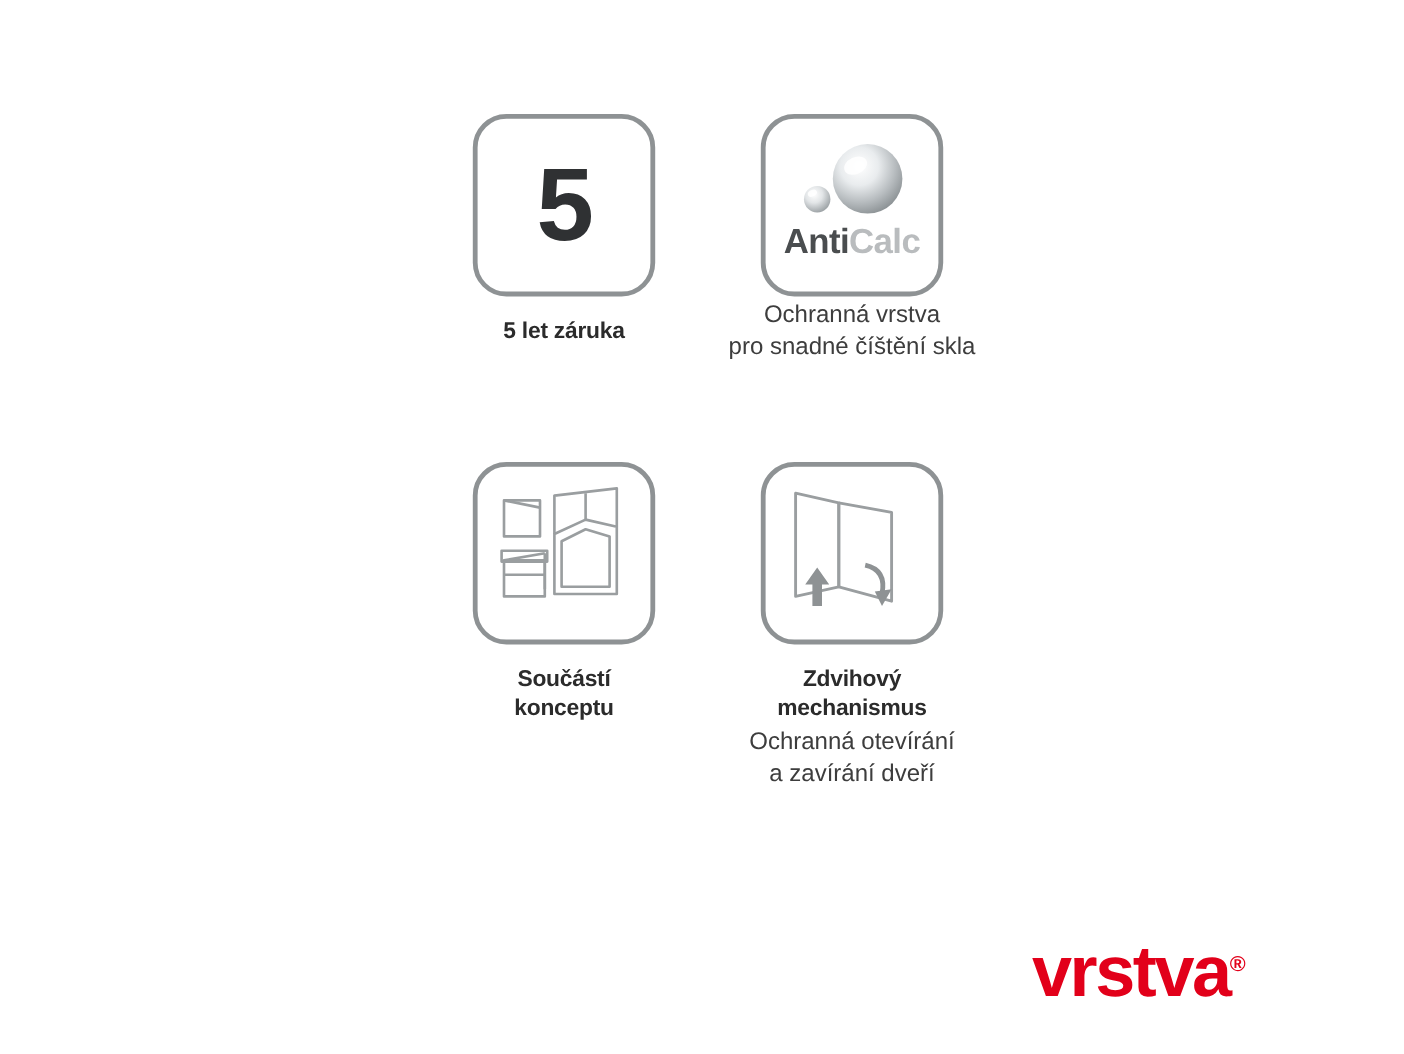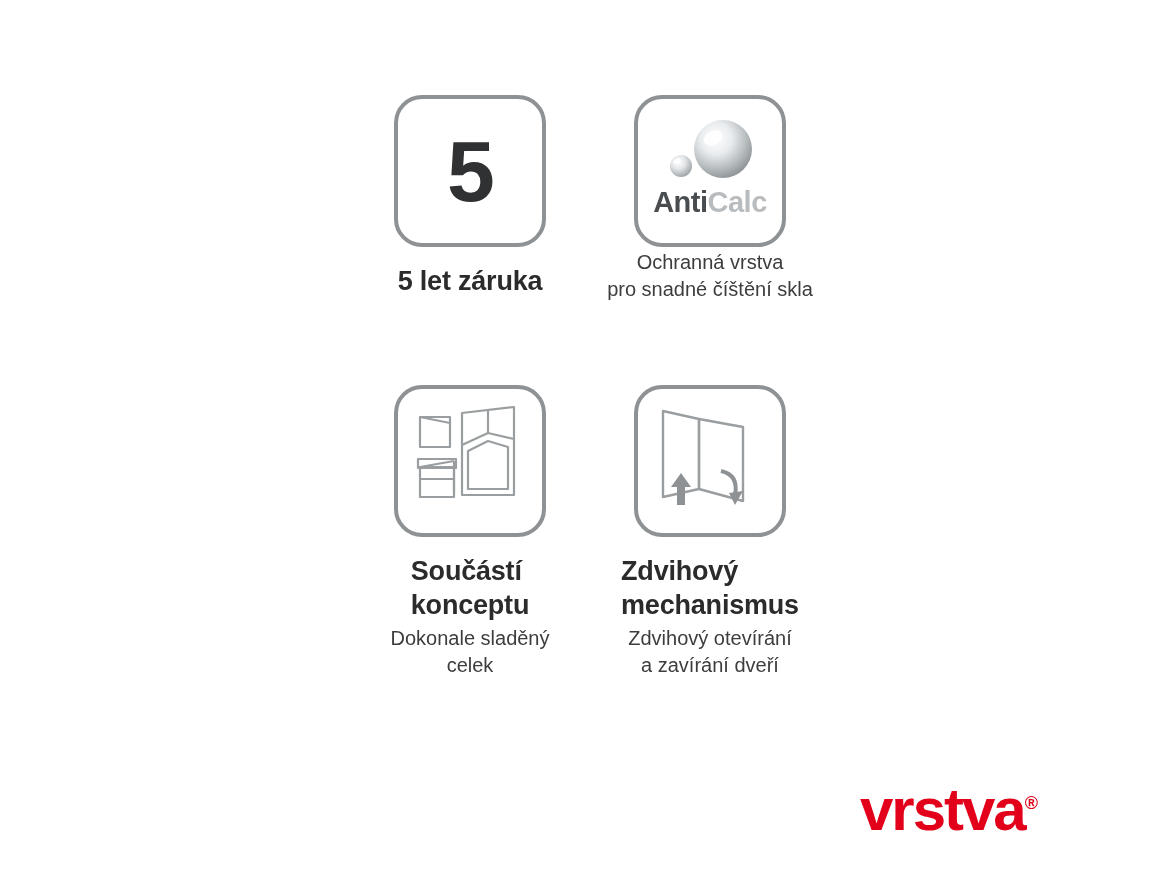--- a/index.html
+++ b/index.html
@@ -46,24 +46,24 @@
     border: 4px solid #8e9294;
     border-radius: 28px;
     box-sizing: border-box;
     display: flex;
     align-items: center;
     justify-content: center;
     background: #ffffff;
   }
   .feature-title {
     margin-top: 18px;
-    font-size: 27px;
+    font-size: 19px;
     font-weight: bold;
     color: #2b2b2b;
-    text-align: left;
+    text-align: center;
     line-height: 1.25;
     letter-spacing: -0.2px;
   }
   .feature-desc {
     margin-top: 2px;
     font-size: 20px;
     color: #3d3d3d;
     text-align: center;
     line-height: 1.35;
   }
@@ -183,22 +183,20 @@
               <path d="M52 40 L52 90 L104 90 L104 34 L78 28 L52 40 Z"></path>
               <path d="M58 46 L58 84 L98 84 L98 42 L78 36 L58 46 Z"></path>
 
               <path d="M52 40 L52 8 L104 2 L104 34"></path>
               <line x1="78" y1="28" x2="78" y2="6"></line>
             </g>
           </svg>
         </div>
         <div class="feature-title" style="white-space: pre-line;">Součástí
 konceptu</div>
-        <div class="feature-desc" style="white-space: pre-line;">Dokonale sladěný
-celek</div>
       </div>
 
       <div class="feature">
         <div class="icon-box">
           <svg width="118" height="112" viewBox="0 0 118 112" aria-hidden="true">
             <g fill="none" stroke="#9a9ea0" stroke-width="2.4" stroke-linejoin="round">
 
               <path d="M12 6 L12 92 L48 84 L48 14 Z"></path>
 
               <path d="M48 14 L92 22 L92 96 L48 84"></path>
@@ -210,21 +208,21 @@
             </g>
 
             <g fill="none" stroke="#8e9294" stroke-width="4">
               <path d="M70 66 q18 4 14 24"></path>
             </g>
             <polygon points="78,88 92,86 84,100" fill="#8e9294"></polygon>
           </svg>
         </div>
         <div class="feature-title" style="white-space: pre-line;">Zdvihový
 mechanismus</div>
-        <div class="feature-desc" style="white-space: pre-line;">Zdvihový otevírání
+        <div class="feature-desc" style="white-space: pre-line;">Ochranná otevírání
 a zavírání dveří</div>
       </div>
 
     </div>
 
   </div>
 
   <div class="brand"><span>vrstva</span><sup>®</sup></div>
 
 </div>

